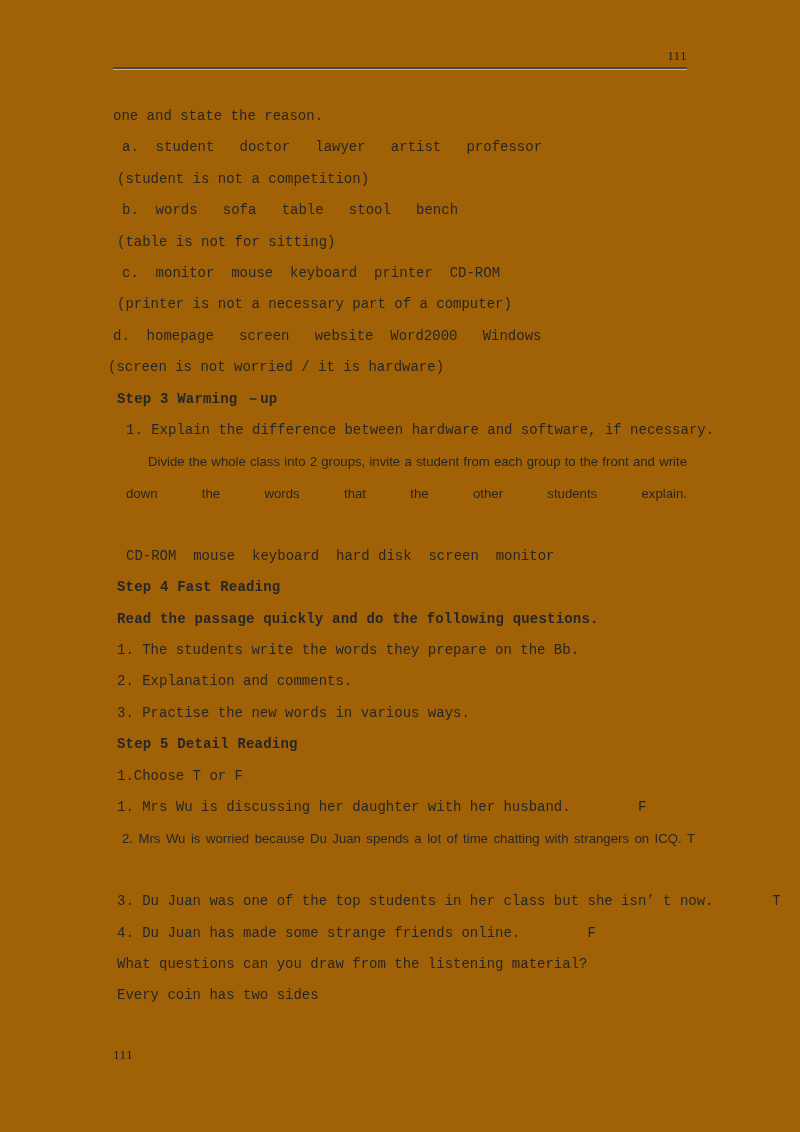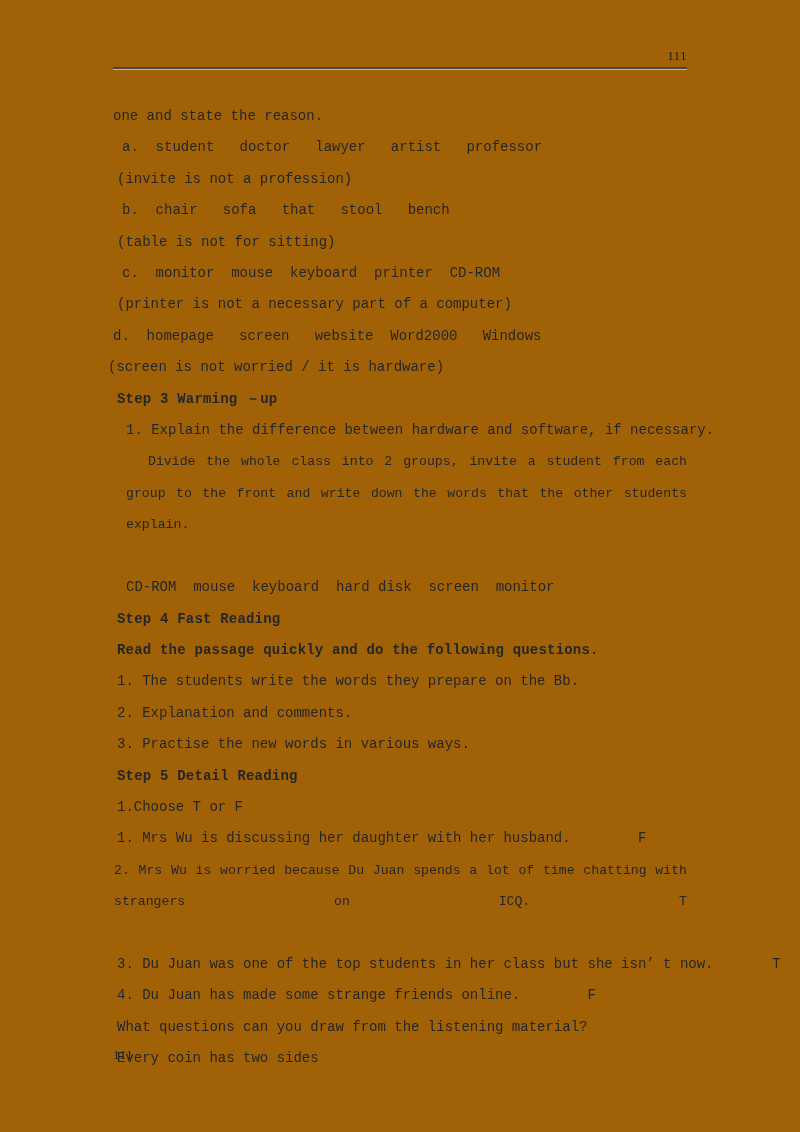--- a/index.html
+++ b/index.html
@@ -62,21 +62,21 @@
   }
 
   .ln.bold {
     font-weight: bold;
     letter-spacing: 0.2px;
     font-family: Liberation Mono, monospace;
   }
 
   
   .para {
-    font-family: Liberation Mono, monospace;
+    font-family: Liberation Sans, sans-serif;
     font-size: 13.2px;
     line-height: 31.4px;
     color: #262626;
     text-align: justify;
     text-justify: inter-word;
   }
   .para::after {
     content: "";
     display: inline-block;
     width: 100%;
@@ -113,23 +113,23 @@
     <div class="header-pageno">111</div>
     <div class="header-rule"></div>
   </div>
 
   <div class="content">
 
     <div class="ln i0">one and state the reason.</div>
 
     <div class="ln i2">a.  student   doctor   lawyer   artist   professor</div>
 
-    <div class="ln i1">(invite is not a profession)</div>
+    <div class="ln i1">(student is not a competition)</div>
 
-    <div class="ln i2">b.  chair   sofa   that   stool   bench</div>
+    <div class="ln i2">b.  words   sofa   table   stool   bench</div>
 
     <div class="ln i1">(table is not for sitting)</div>
 
     <div class="ln i2">c.  monitor  mouse  keyboard  printer  CD-ROM</div>
 
     <div class="ln i1">(printer is not a necessary part of a computer)</div>
 
     <div class="ln i0">d.  homepage   screen   website  Word2000   Windows</div>
 
     <div class="ln i0" style="padding-left:0px; margin-left:-5px;">(screen is not worried / it is hardware)</div>
@@ -153,21 +153,21 @@
 
     <div class="ln i1">3. Practise the new words in various ways.</div>
 
     <div class="ln bold i1">Step 5 Detail Reading</div>
 
     <div class="ln i1">1.Choose T or F</div>
 
 
     <div class="ln i1">1. Mrs Wu is discussing her daughter with her husband.        F</div>
 
-    <div class="para" style="padding-left:1px; width:573px;"><span>2. Mrs Wu is worried because Du Juan spends a lot of time chatting with strangers on ICQ.   T</span></div>
+    <div class="para" style="padding-left:1px; width:573px;margin-left:8px;"><span>2. Mrs Wu is worried because Du Juan spends a lot of time chatting with strangers on ICQ.   T</span></div>
 
     <div class="ln i1">3. Du Juan was one of the top students in her class but she isn’ t now.       T</div>
 
     <div class="ln i1">4. Du Juan has made some strange friends online.        F</div>
 
     <div class="ln i1">What questions can you draw from the listening material?</div>
 
     <div class="ln i1">Every coin has two sides</div>
 
   </div>

